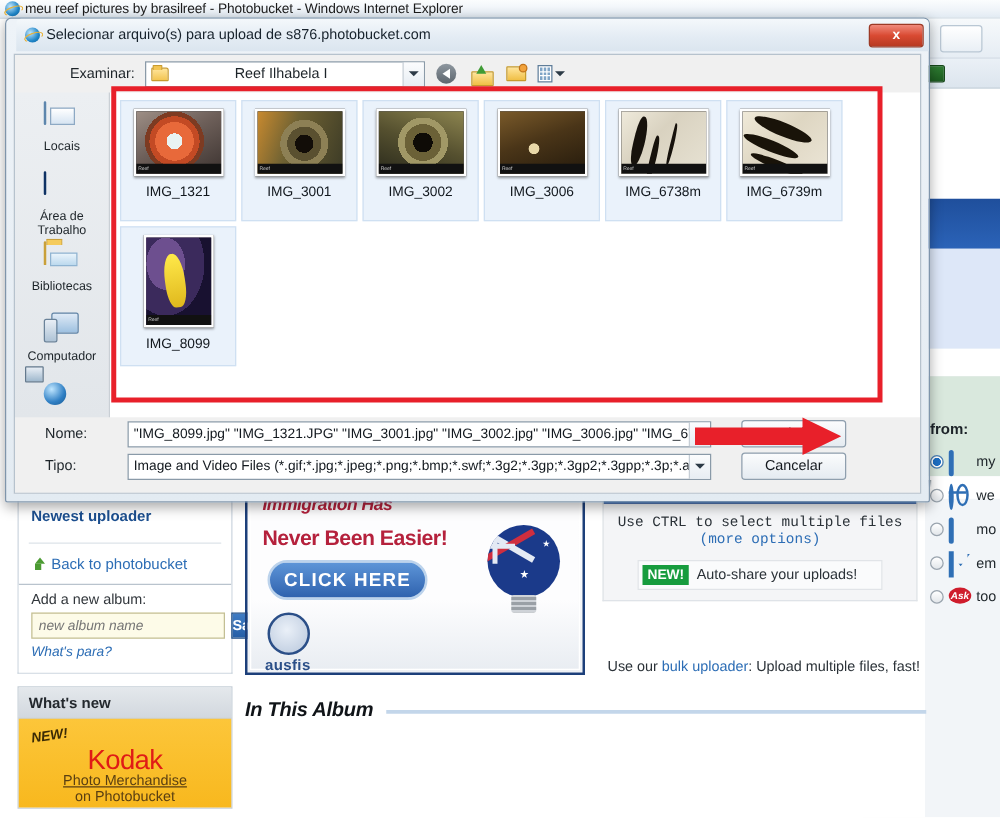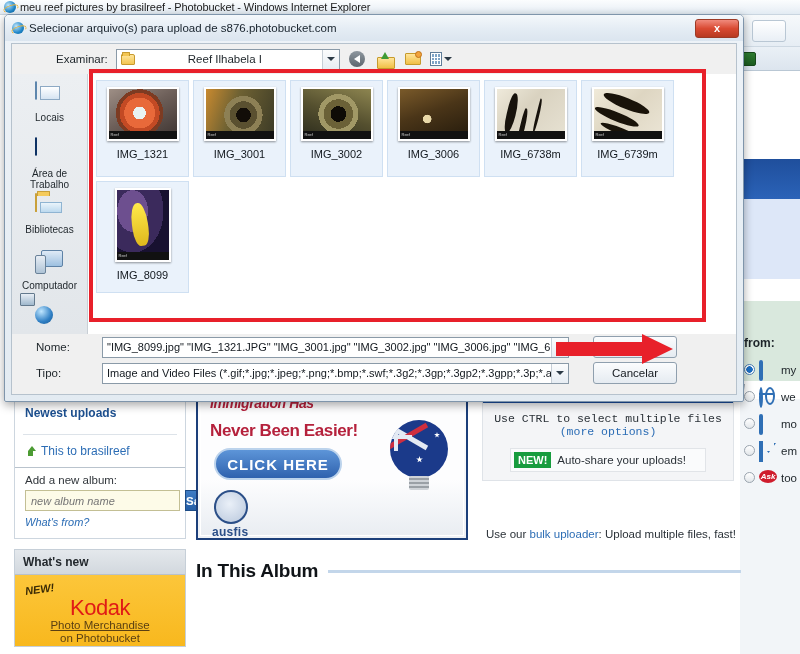--- a/index.html
+++ b/index.html
@@ -197,21 +197,21 @@
     border-radius:2px;
   }
   .ausfis-logo{
     position:absolute; left:16px; top:96px; width:34px; height:34px;
     border-radius:50%; border:2px solid #2b4f88;
     background: radial-gradient(circle at 45% 40%, #eaf0f8, #b8c7dc);
   }
   .ausfis-text{ position:absolute; left:14px; top:131px; font-size:12px; font-weight:bold; color:#2b4f88; letter-spacing:.3px;}
 
   .in-album-row{ position:absolute; left:196px; top:560px; width:545px; display:flex; align-items:center; gap:10px;}
-  .in-album-title{ font-size:19px; font-weight:bold; color:#101418; letter-spacing:-0.2px; white-space:nowrap;}
+  .in-album-title{ font-size:16px; font-weight:bold; color:#101418; letter-spacing:-0.2px; white-space:nowrap;font-style:italic;}
   .in-album-rule{ flex:1; height:3px; background:#c3d6ea; }
 
   
   .pb-right{ position:absolute; left:482px; top:390px; width:258px;}
   .upload-box{
     width:252px; background:#f4f5f7; border:1px solid #dfe3e8; border-top:none;
     padding:10px 10px 8px 10px;
   }
   .upload-bluebar{
     height:13px; background:#1d4f9e; margin:-10px -10px 9px -10px;
@@ -264,20 +264,21 @@
   .dialog{
     position:absolute; left:4px; top:14px; width:740px; height:388px;
     background: linear-gradient(#eef3f8, #e3ebf2);
     border:1px solid #7f95ab; border-radius:5px 5px 2px 2px;
     box-shadow: 0 3px 10px rgba(0,0,0,.35);
   }
   .dlg-titlebar{
     height:26px; display:flex; align-items:center; padding:0 4px 0 7px; gap:5px;
     background: linear-gradient(#f4f8fb, #e4ecf4 55%, #dbe5ef);
     border-radius:4px 4px 0 0;
+    margin-left:8px;
   }
   .dlg-title{ font-size:11.5px; color:#17222c; white-space:nowrap; flex:1;}
   .dlg-close{
     width:44px;height:19px; border-radius:3px;
     background: linear-gradient(#f08a7c, #d94a32 50%, #b73a22);
     border:1px solid #9c3a26; color:#fff; font-size:11px; font-weight:bold;
     display:flex; align-items:center; justify-content:center; cursor:pointer;
   }
   .dlg-body{
     position:absolute; left:6px; top:28px; right:6px; bottom:6px;
@@ -509,33 +510,33 @@
     <div class="chrome-white1"></div>
     <div class="chrome-green"></div>
     <div class="chrome-white2"></div>
   </div>
 
   <div class="pb-page-top-shadow"></div>
   <div class="pb-page"></div>
 
   <div class="pb-left">
     <div class="pb-left-card">
-      <div class="pb-newest">Newest uploads</div>
+      <div class="pb-newest">Newest uploader</div>
       <div class="pb-divider"></div>
       <div class="pb-back">
         <span class="up-arrow-icon"></span>
-        <span>This to brasilreef</span>
+        <span>Back to photobucket</span>
       </div>
       <div class="pb-add-album">
         <div class="pb-add-label">Add a new album:</div>
         <div class="pb-add-row">
           <input class="pb-album-input" placeholder="new album name" style="">
           <div class="pb-save-btn">Save</div>
         </div>
-        <div class="pb-whats-this">What's from?</div>
+        <div class="pb-whats-this">What's para?</div>
       </div>
     </div>
 
     <div class="pb-whatsnew-box">
       <div class="pb-whatsnew-hd">What's new</div>
       <div class="kodak-ad">
         <div class="kodak-new">NEW!</div>
         <div class="kodak-word">Kodak</div>
         <div class="kodak-sub">Photo Merchandise</div>
         <div class="kodak-sub2">on Photobucket</div>

